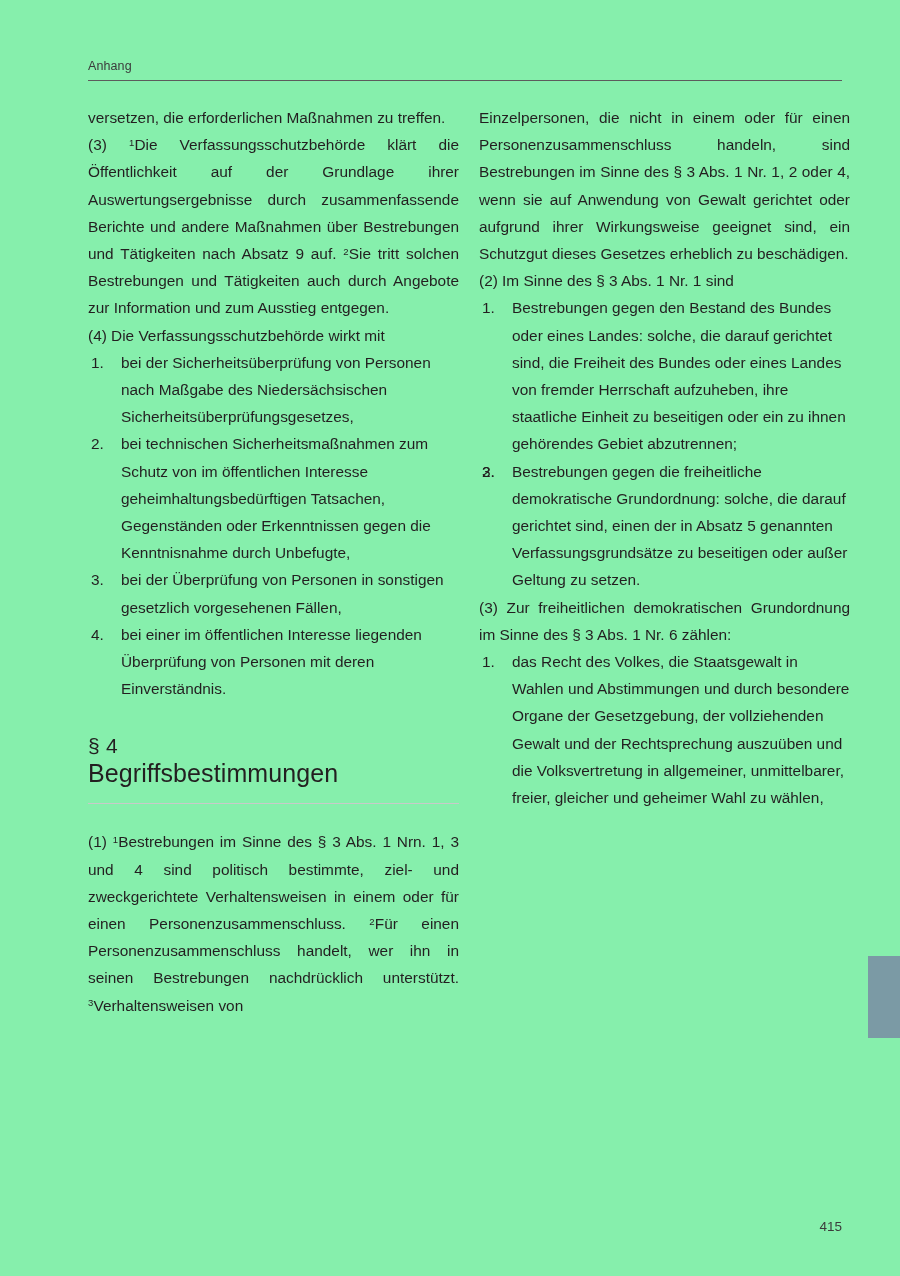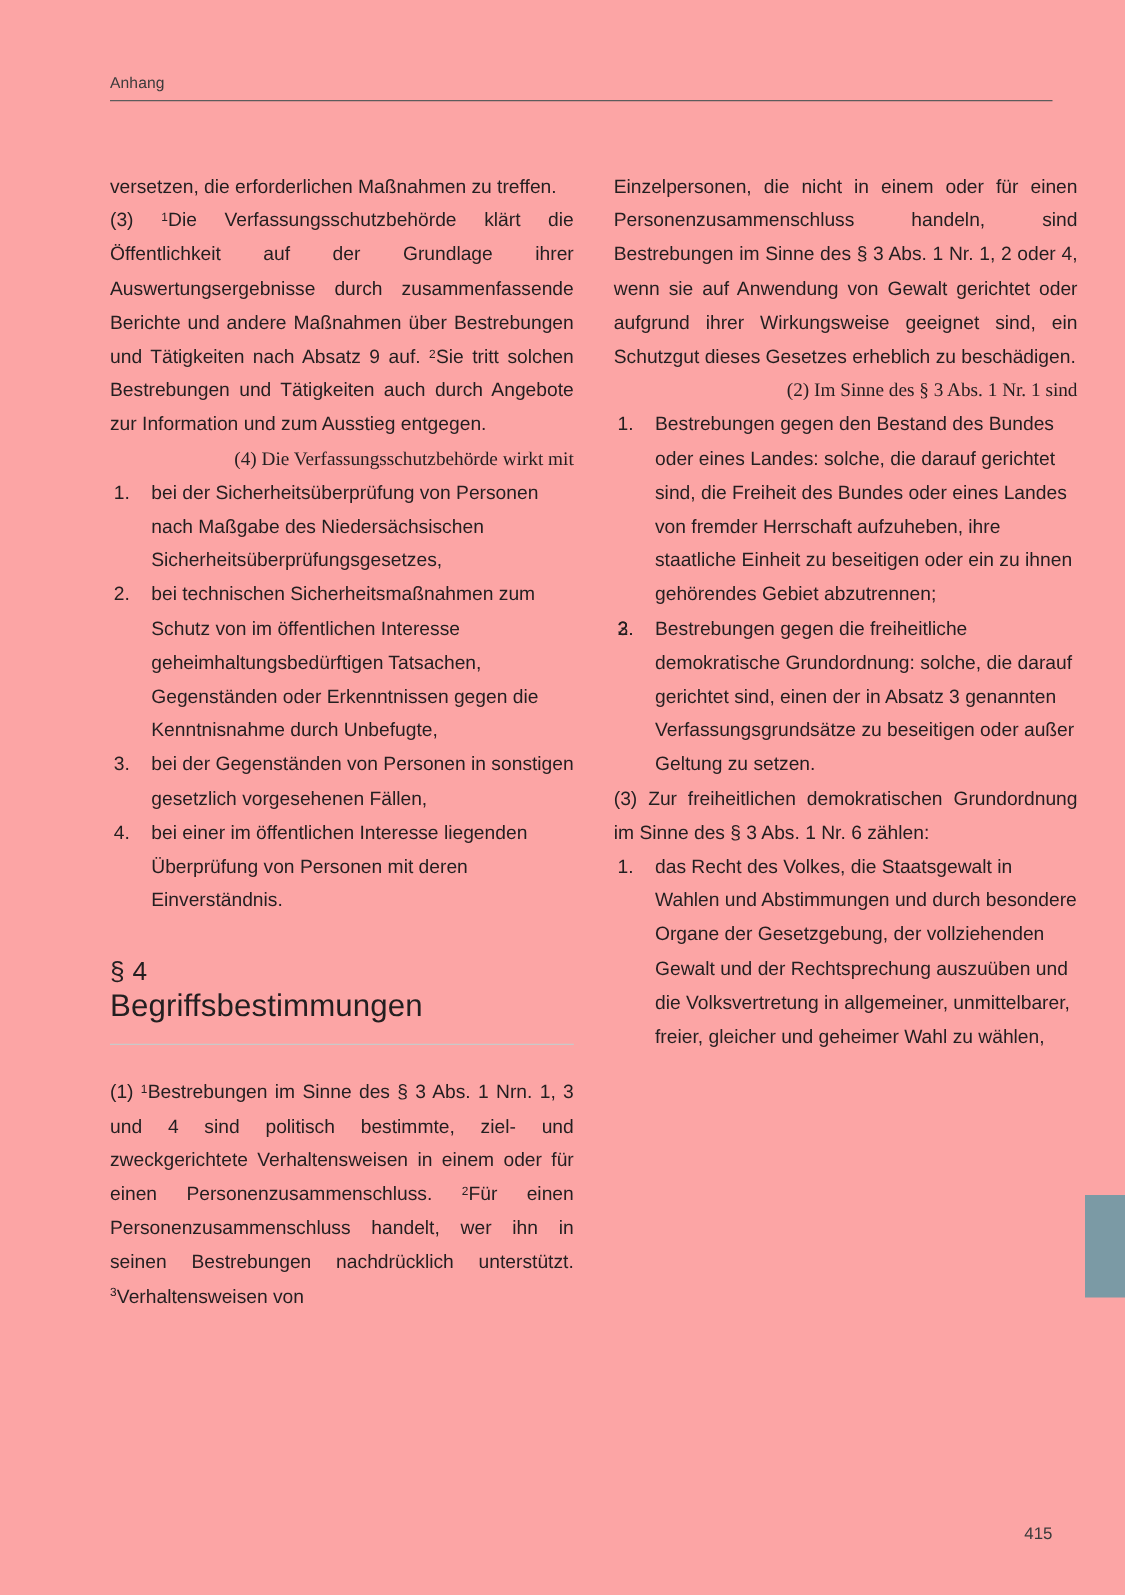--- a/index.html
+++ b/index.html
@@ -11,21 +11,21 @@
 
   body {
     font-family: "Liberation Sans", sans-serif;
     color: #231f20;
   }
 
   .page {
     position: relative;
     width: 900px;
     height: 1276px;
-    background: #fca5a5;
+    background: #86efac;
     overflow: hidden;
     box-sizing: border-box;
   }
 
   
   .running-head {
     position: absolute;
     left: 88px;
     top: 58px;
     width: 754px;
@@ -43,46 +43,45 @@
     margin-top: 6px;
     height: 1px;
     background: #5c5c5c;
     width: 100%;
   }
 
   
   .columns {
     position: absolute;
     left: 88px;
-    top: 136px;
+    top: 104px;
     width: 754px;
     height: 1080px;
     display: flex;
-    gap: 32px;
+    gap: 20px;
   }
 
   .column {
     width: 371px;
     flex: 0 0 371px;
   }
 
   
   p.body-par {
     margin: 0;
     font-size: 15.4px;
     line-height: 27.2px;
     color: #231f20;
     text-align: justify;
     text-justify: inter-word;
     hyphens: manual;
   }
 
   p.body-par.ragged {
-    text-align: right;
-    font-family: Liberation Serif, serif;
+    text-align: left;
   }
 
   sup.sentence-num {
     font-size: 9.5px;
     vertical-align: 0.45em;
     line-height: 0;
     margin-right: 0.2px;
   }
 
   
@@ -188,21 +187,21 @@
         <li>
           <span class="marker">1.</span>
           <span>bei der Sicherheitsüberprüfung von Personen nach Maßgabe des Niedersächsischen Sicherheitsüberprüfungsgesetzes,</span>
         </li>
         <li>
           <span class="marker">2.</span>
           <span>bei technischen Sicherheitsmaßnahmen zum Schutz von im öffentlichen Interesse geheimhaltungsbedürftigen Tatsachen, Gegenständen oder Erkenntnissen gegen die Kenntnisnahme durch Unbefugte,</span>
         </li>
         <li>
           <span class="marker">3.</span>
-          <span>bei der Gegenständen von Personen in sonstigen gesetzlich vorgesehenen Fällen,</span>
+          <span>bei der Überprüfung von Personen in sonstigen gesetzlich vorgesehenen Fällen,</span>
         </li>
         <li>
           <span class="marker">4.</span>
           <span>bei einer im öffentlichen Interesse liegenden Überprüfung von Personen mit deren Einverständnis.</span>
         </li>
       </ol>
 
       <div class="section-heading">
         <span class="para-symbol">§ 4</span>
         <span class="heading-title">Begriffsbestimmungen</span>
@@ -228,21 +227,21 @@
       <ol class="law-list">
         <li>
           <span class="marker">1.</span>
           <span>Bestrebungen gegen den Bestand des Bundes oder eines Landes: solche, die darauf gerichtet sind, die Freiheit des Bundes oder eines Landes von fremder Herrschaft aufzuheben, ihre staatliche Einheit zu beseitigen oder ein zu ihnen gehörendes Gebiet abzutrennen;</span>
         </li>
         <li>
           <span class="marker">2.</span>
         </li>
         <li>
           <span class="marker">3.</span>
-          <span>Bestrebungen gegen die freiheitliche demokratische Grundordnung: solche, die darauf gerichtet sind, einen der in Absatz 3 genannten Verfassungsgrundsätze zu beseitigen oder außer Geltung zu setzen.</span>
+          <span>Bestrebungen gegen die freiheitliche demokratische Grundordnung: solche, die darauf gerichtet sind, einen der in Absatz 5 genannten Verfassungsgrundsätze zu beseitigen oder außer Geltung zu setzen.</span>
         </li>
       </ol>
 
       <p class="body-par">(3) Zur freiheitlichen demokratischen Grundordnung im Sinne des § 3 Abs. 1 Nr. 6 zählen:</p>
 
       <ol class="law-list">
         <li>
           <span class="marker">1.</span>
           <span>das Recht des Volkes, die Staatsgewalt in Wahlen und Abstimmungen und durch besondere Organe der Gesetzgebung, der vollziehenden Gewalt und der Rechtsprechung auszuüben und die Volksvertretung in allgemeiner, unmittelbarer, freier, gleicher und geheimer Wahl zu wählen,</span>
         </li>

